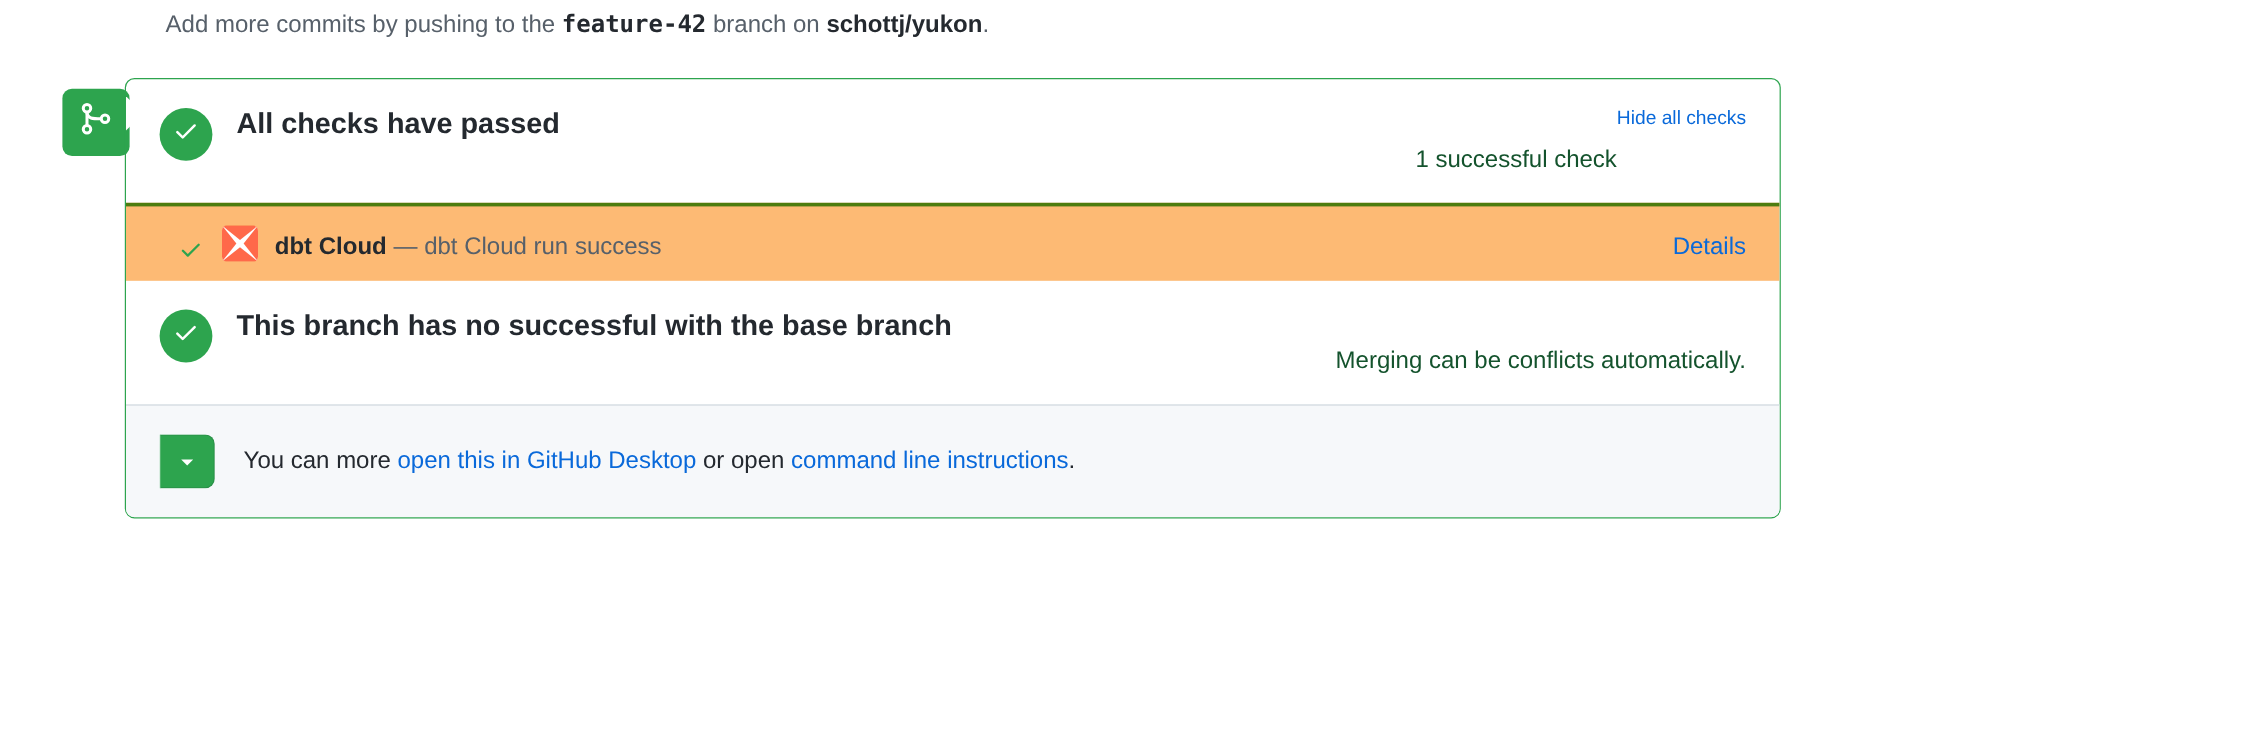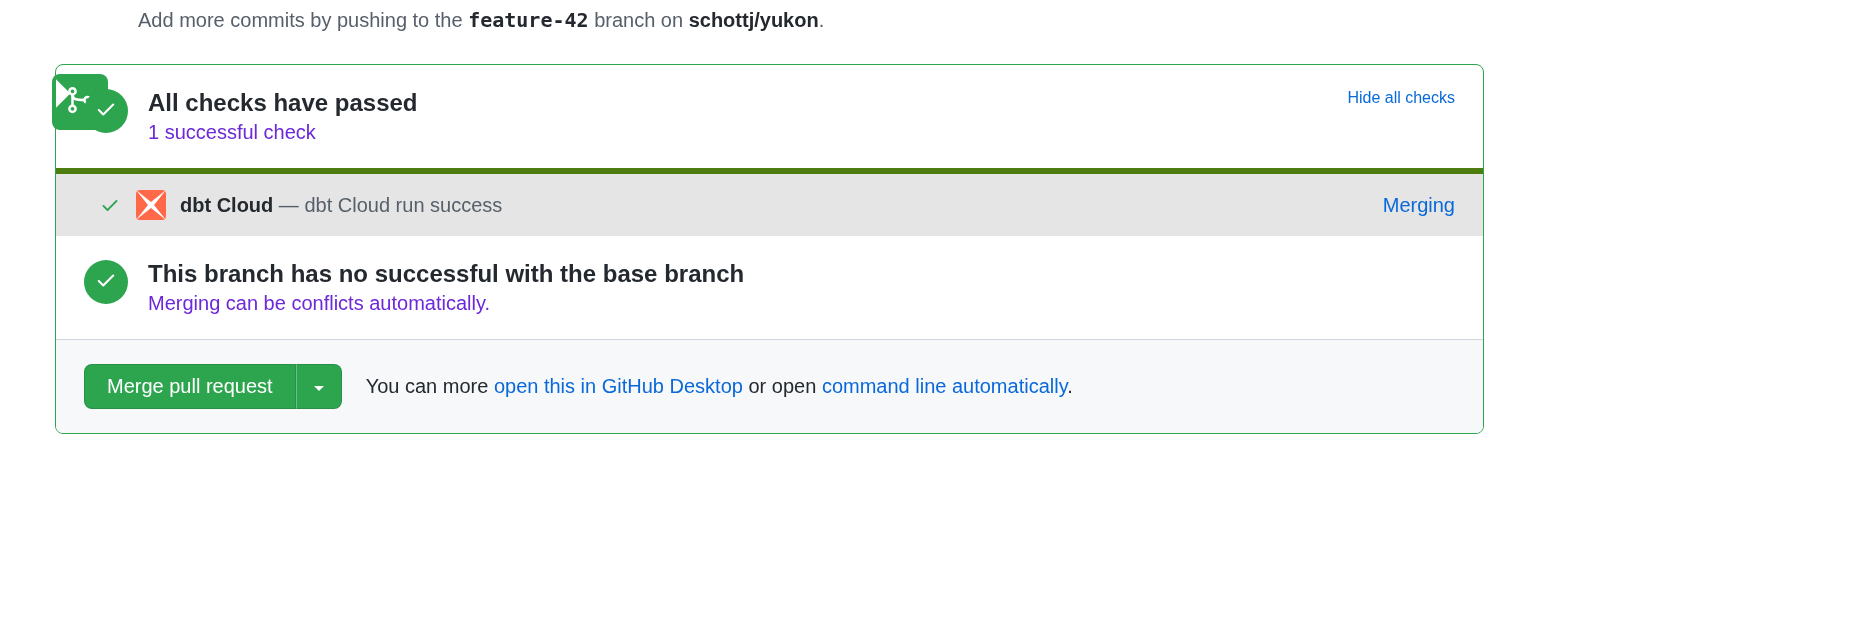--- a/index.html
+++ b/index.html
@@ -21,21 +21,21 @@
     .push-msg .strong { color:#24292f; font-weight:600;}
     .timeline-badge {
       position: absolute;
       left: 52px; top: 74px;
       width: 56px; height: 56px;
       background: #2da44e;
       border-radius: 8px;
       display:flex; align-items:center; justify-content:center;
     }
     .merge-box {
-      margin-left: 55px;
+      margin-left: 104px;
       margin-right: 296px;
       border: 1px solid #2da44e;
       border-radius: 8px;
       overflow: hidden;
       position: relative;
     }
     .merge-box::before{
       content:"";
       position:absolute;
       left:-11px; top:18px;
@@ -48,26 +48,26 @@
     .section { display:flex; align-items:flex-start; padding: 24px 28px; }
     .circle {
       width: 44px; height:44px; border-radius:50%;
       background:#2da44e;
       display:flex; align-items:center; justify-content:center;
       flex-shrink:0;
       margin-right: 20px;
     }
     .sec-body { flex:1; }
     .sec-title { font-size: 24px; font-weight:600; color:#24292f; margin-bottom:4px;}
-    .sec-sub { font-size:20px; color:#6d28d9;}
+    .sec-sub { font-size:20px; color:#14532d;text-align:right;}
     .hide-link { color:#0969da; font-size:16px; cursor:pointer; white-space:nowrap; }
     .check-row {
-      background:#e5e5e5;
-      border-top:6px solid #4d7c0f;
-      display:flex; align-items:center;
+      background:#fdba74;
+      border-top:3px solid #4d7c0f;
+      display:flex; align-items:flex-end;
       padding: 16px 28px;
     }
     .small-check { margin-left: 16px; margin-right: 16px; color:#2da44e; display:flex;}
     .check-avatar {
       width: 30px; height: 30px;
       background: #fc6d26;
       border-radius:4px;
       display:flex; align-items:center; justify-content:center;
       color:#fff;
       margin-right: 14px;
@@ -146,47 +146,46 @@
           <rect width="30" height="30" fill="#fff"></rect>
           <path d="M0 0 L15 12 L30 0 Z" fill="#ff694a"></path>
           <path d="M0 30 L15 18 L30 30 Z" fill="#ff694a"></path>
           <path d="M0 0 L12 15 L0 30 Z" fill="#ff694a"></path>
           <path d="M30 0 L18 15 L30 30 Z" fill="#ff694a"></path>
         </svg>
       </span>
       <span>
         <span class="check-name">dbt Cloud</span><span class="check-desc"> — </span><span class="check-desc">dbt Cloud run success</span>
       </span>
-      <span class="details">Merging</span>
+      <span class="details">Details</span>
     </div>
 
     <div class="section">
       <div class="circle">
         <span>
           <svg width="22" height="22" viewBox="0 0 16 16">
               <path fill="#fff" d="M13.78 4.22a.75.75 0 010 1.06l-7.25 7.25a.75.75 0 01-1.06 0L2.22 9.28a.75.75 0 111.06-1.06L6 10.94l6.72-6.72a.75.75 0 011.06 0z"></path>
             </svg>
         </span>
       </div>
       <div class="sec-body">
         <div class="sec-title">This branch has no successful with the base branch</div>
         <div class="sec-sub">Merging can be conflicts automatically.</div>
       </div>
     </div>
 
     <div class="merge-actions">
       <div class="btn-group">
-        <button class="btn btn-main">Merge pull request</button>
         <button class="btn btn-drop">
           <span>
             <svg width="12" height="8" viewBox="0 0 12 8">
                 <path fill="#fff" d="M1 1 L6 6 L11 1 Z"></path>
               </svg>
           </span>
         </button>
       </div>
       <div class="merge-hint">
-        <span>You can more </span><a>open this in GitHub Desktop</a><span> or open </span><a>command line automatically</a><span>.</span>
+        <span>You can more </span><a>open this in GitHub Desktop</a><span> or open </span><a>command line instructions</a><span>.</span>
       </div>
     </div>
 
   </div>
 </div>
 
 </body></html>

